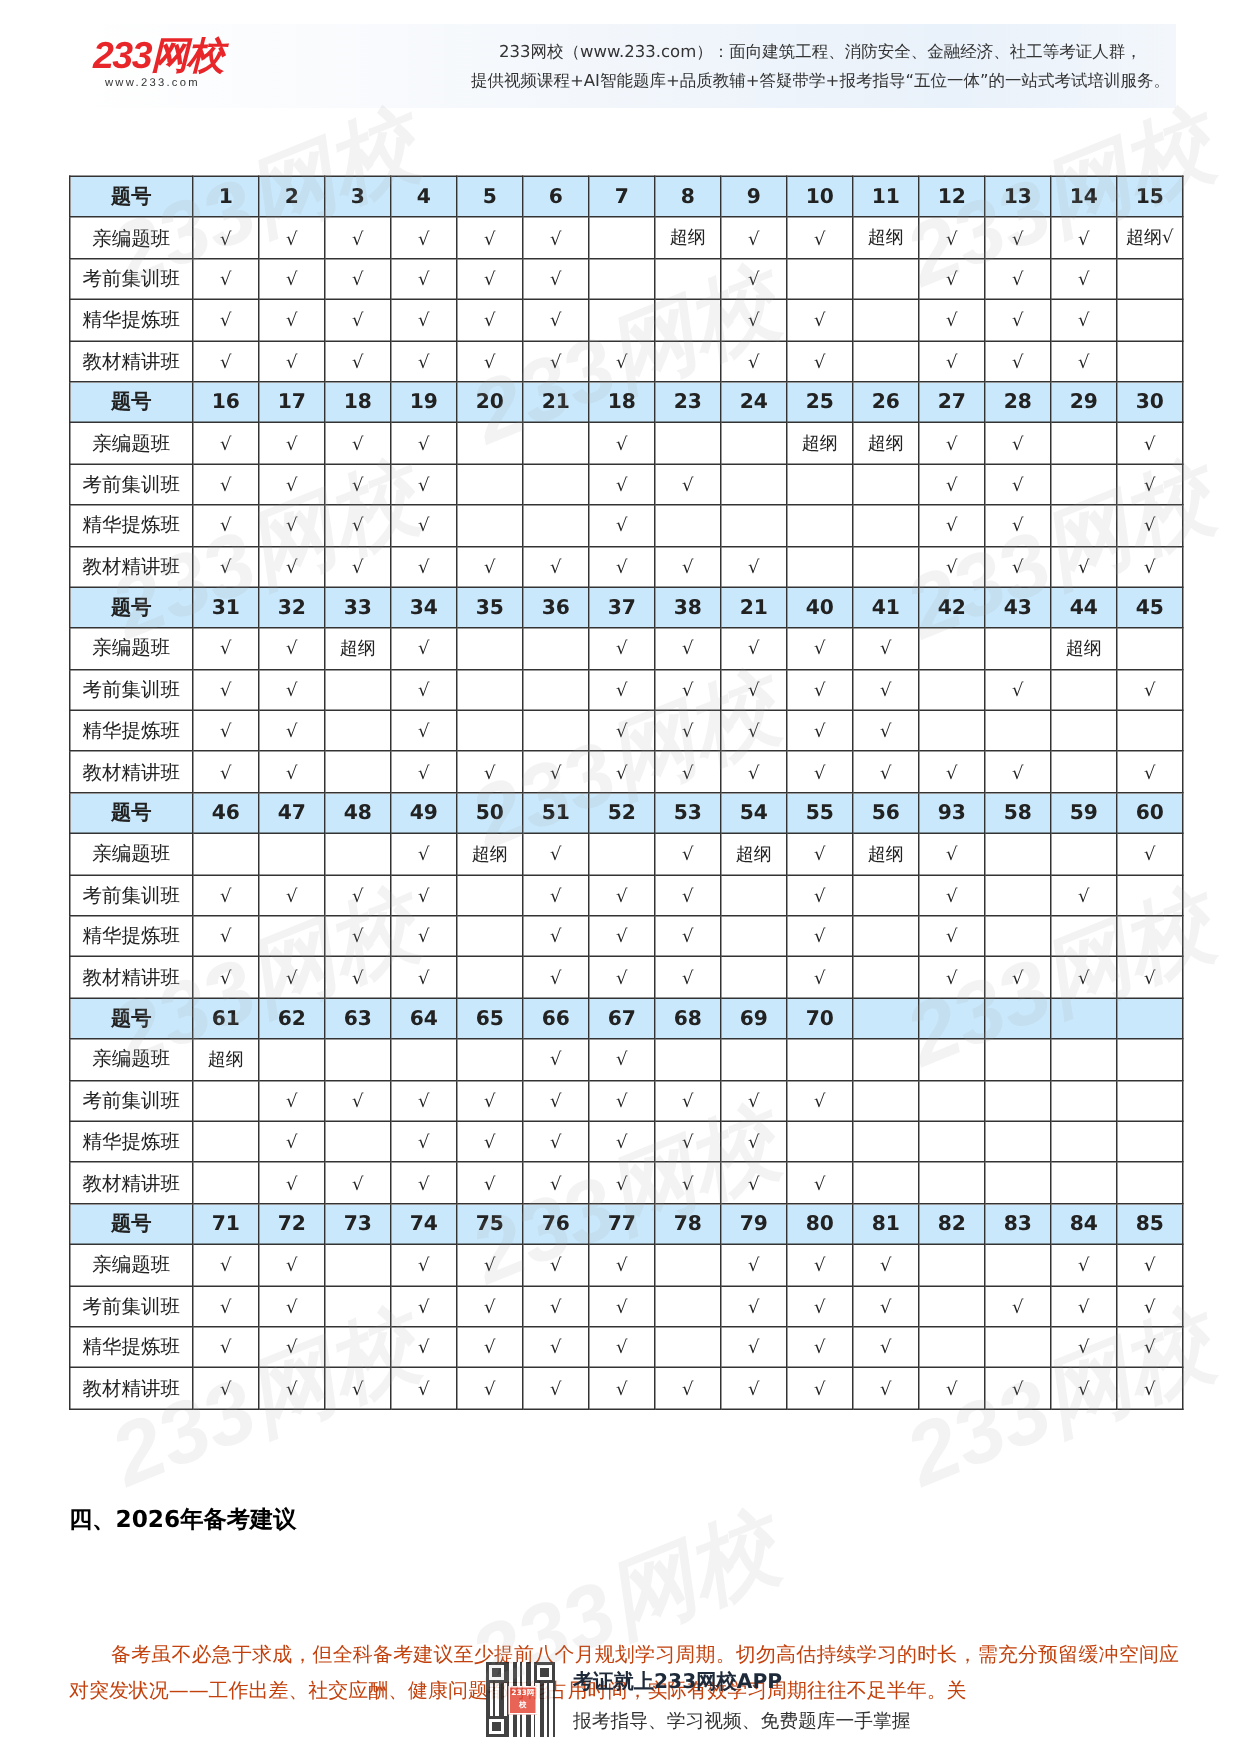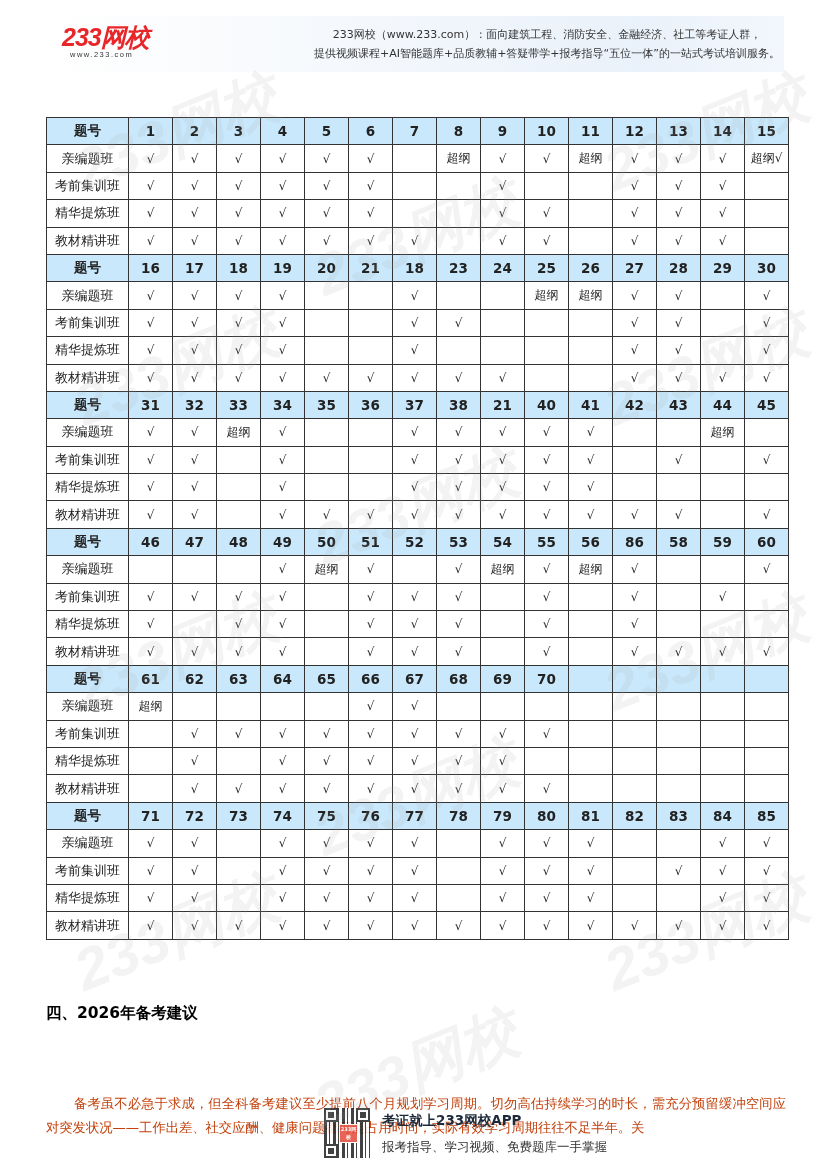--- a/index.html
+++ b/index.html
@@ -373,21 +373,21 @@
         <td>47</td>
         <td>48</td>
         <td>49</td>
         <td>50</td>
         <td>51</td>
         <td>52</td>
         <td>53</td>
         <td>54</td>
         <td>55</td>
         <td>56</td>
-        <td>86</td>
+        <td>93</td>
         <td>58</td>
         <td>59</td>
         <td>60</td>
       </tr>
       <tr>
         <td class="label-col">亲编题班</td>
         <td class="cell"></td>
         <td class="cell"></td>
         <td class="cell"></td>
         <td class="cell">√</td>

